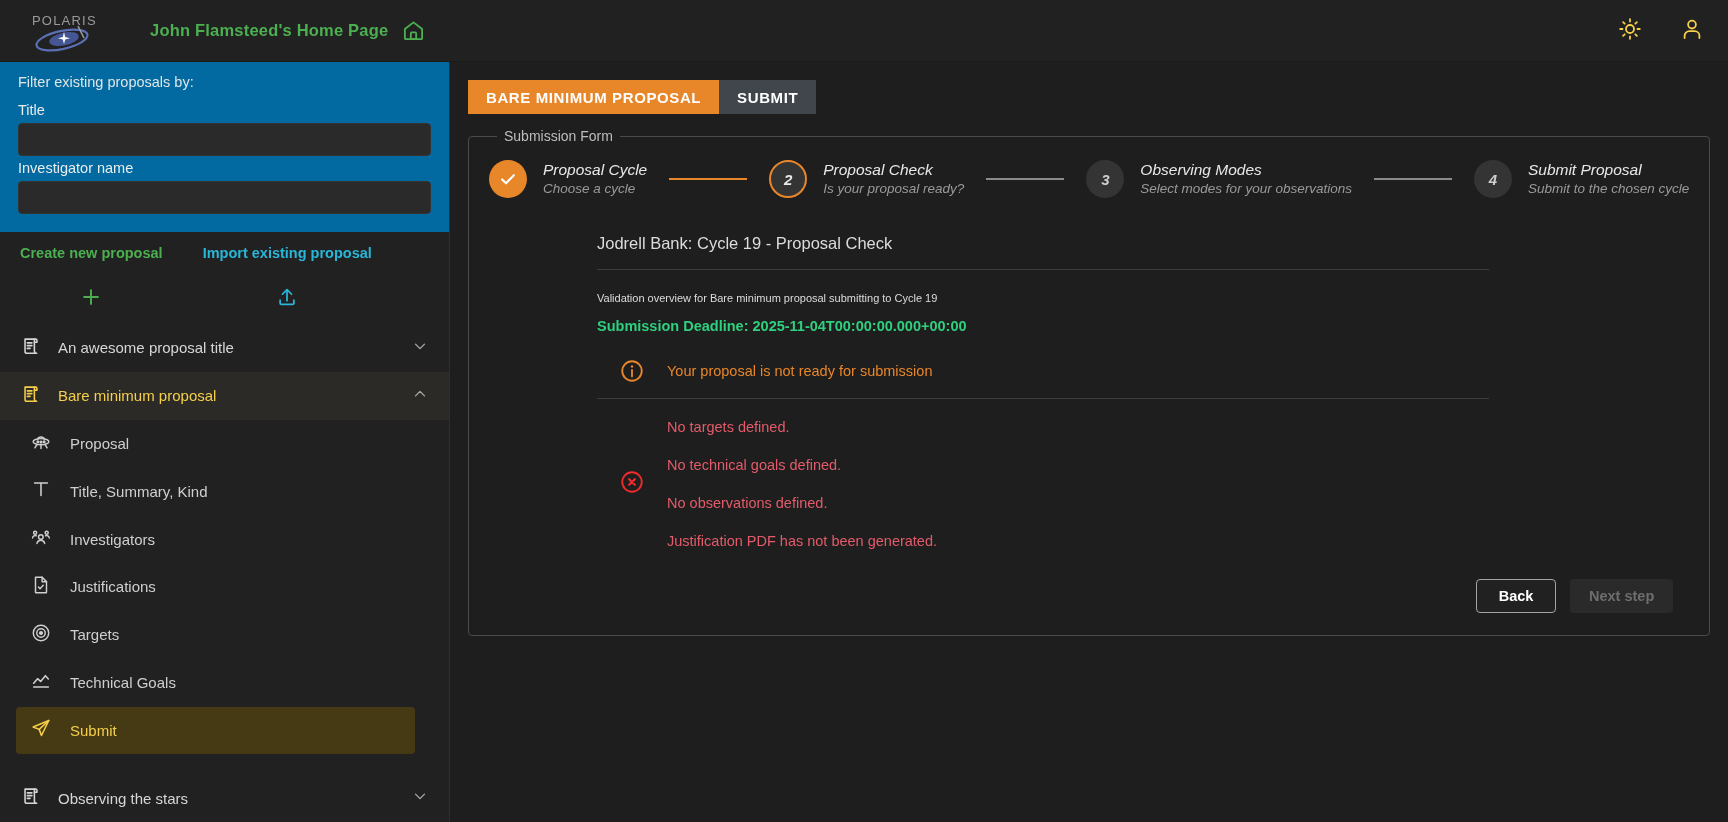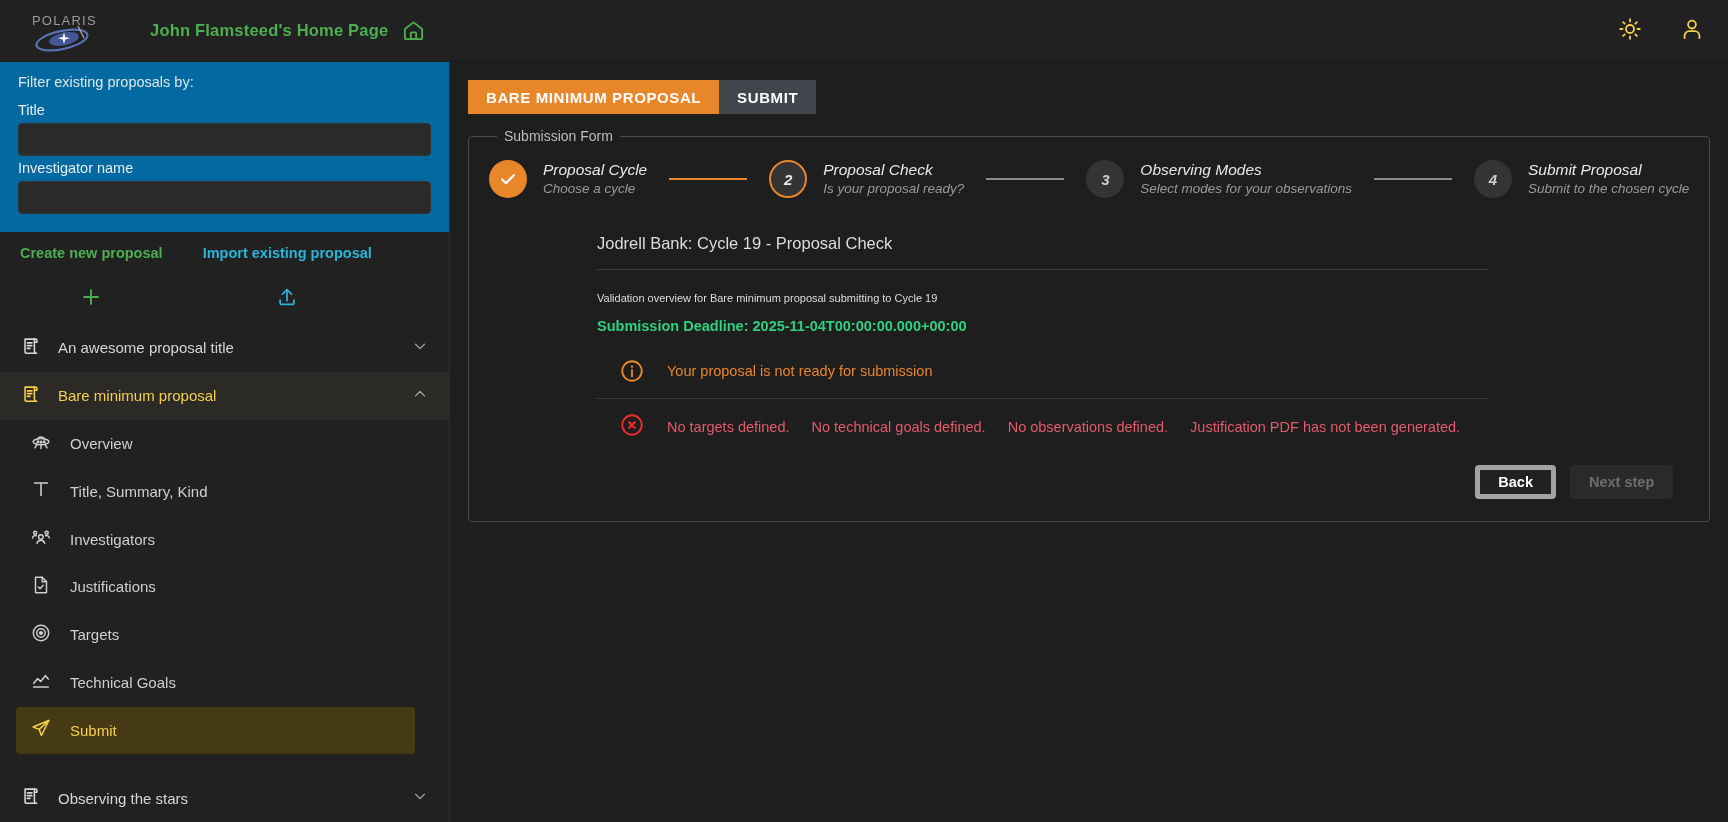--- a/index.html
+++ b/index.html
@@ -138,32 +138,32 @@
   .overview-line { font-size: 11px; color: #dcdcdc; padding: 22px 0 0 0; }
   .deadline { font-size: 14.5px; font-weight: bold; color: #2fd07e; padding: 14px 0 0 0; }
 
   .validation { padding: 18px 0 0 0; width: calc(100% - 200px); }
   .vrow { display: flex; align-items: center; }
   .vicon { width: 70px; flex: none; display: flex; align-items: center; justify-content: center; }
   .vmsg-warn { font-size: 14.5px; color: #e8862a; }
   .vrow-warn { padding: 6px 0 14px 0; }
   .vsep { height: 1px; background: #3c3c3c; width: 100%; }
   .vrow-err { display: flex; align-items: center; padding: 12px 0 0 0; }
-  .verr-list { display: flex; gap: 22px; padding: 8px 0 4px 0; }
+  .verr-list { display: flex; flex-direction: column; gap: 22px; padding: 8px 0 4px 0; }
   .verr { font-size: 14.5px; color: #e35b6a; }
 
   .btn-row { display: flex; justify-content: flex-end; gap: 14px; padding: 26px 16px 0 0; }
   .btn {
     height: 34px; min-width: 80px;
     display: flex; align-items: center; justify-content: center;
     padding: 0 18px; border-radius: 4px;
     font-size: 14.5px; font-weight: bold;
     font-family: "Liberation Sans", sans-serif;
   }
-  .btn-back { background: #212121; border: 5px solid #a3a3a3; color: #ffffff; cursor: pointer; }
+  .btn-back { background: #212121; border: 1px solid #a3a3a3; color: #ffffff; cursor: pointer; }
   .btn-next { background: #2a2a2a; border: 1px solid #2a2a2a; color: #6e6e6e; cursor: default; }
 </style>
 </head>
 <body>
 
 <div class="topbar">
 
   <svg class="logo" viewBox="0 0 86 46">
     <text x="10" y="17" font-family="Liberation Sans, sans-serif" font-size="13" letter-spacing="1.2" fill="#9a9a9a">POLARIS</text>
     <ellipse cx="40" cy="32" rx="26" ry="9" fill="none" stroke="#5b6fb5" stroke-width="2.2" transform="rotate(-12 40 32)"></ellipse>
@@ -266,21 +266,21 @@
       <span>
         <svg width="22" height="22" viewBox="0 0 24 24" fill="none" stroke="#cfcfcf" stroke-width="1.6" stroke-linecap="round" stroke-linejoin="round">
           <path d="M8.3 9.2a3.8 3.3 0 0 1 7.4 0"></path>
           <ellipse cx="12" cy="11.6" rx="8.6" ry="3.3"></ellipse>
           <circle cx="8.6" cy="11.7" r=".9"></circle>
             <circle cx="12" cy="12.1" r=".9"></circle>
             <circle cx="15.4" cy="11.7" r=".9"></circle>
           <path d="M7.4 15l-2 3.3M16.6 15l2 3.3M12 15.4v3.6"></path>
         </svg>
       </span>
-      <span class="nav-label">Overview</span>
+      <span class="nav-label">Proposal</span>
     </div>
 
     <div class="nav-item">
       <span>
         <svg width="22" height="22" viewBox="0 0 24 24" fill="none" stroke="#cfcfcf" stroke-width="1.7" stroke-linecap="round">
             <path d="M5 5.5h14M12 5.5V19"></path>
           </svg>
       </span>
       <span class="nav-label">Title, Summary, Kind</span>
     </div>

